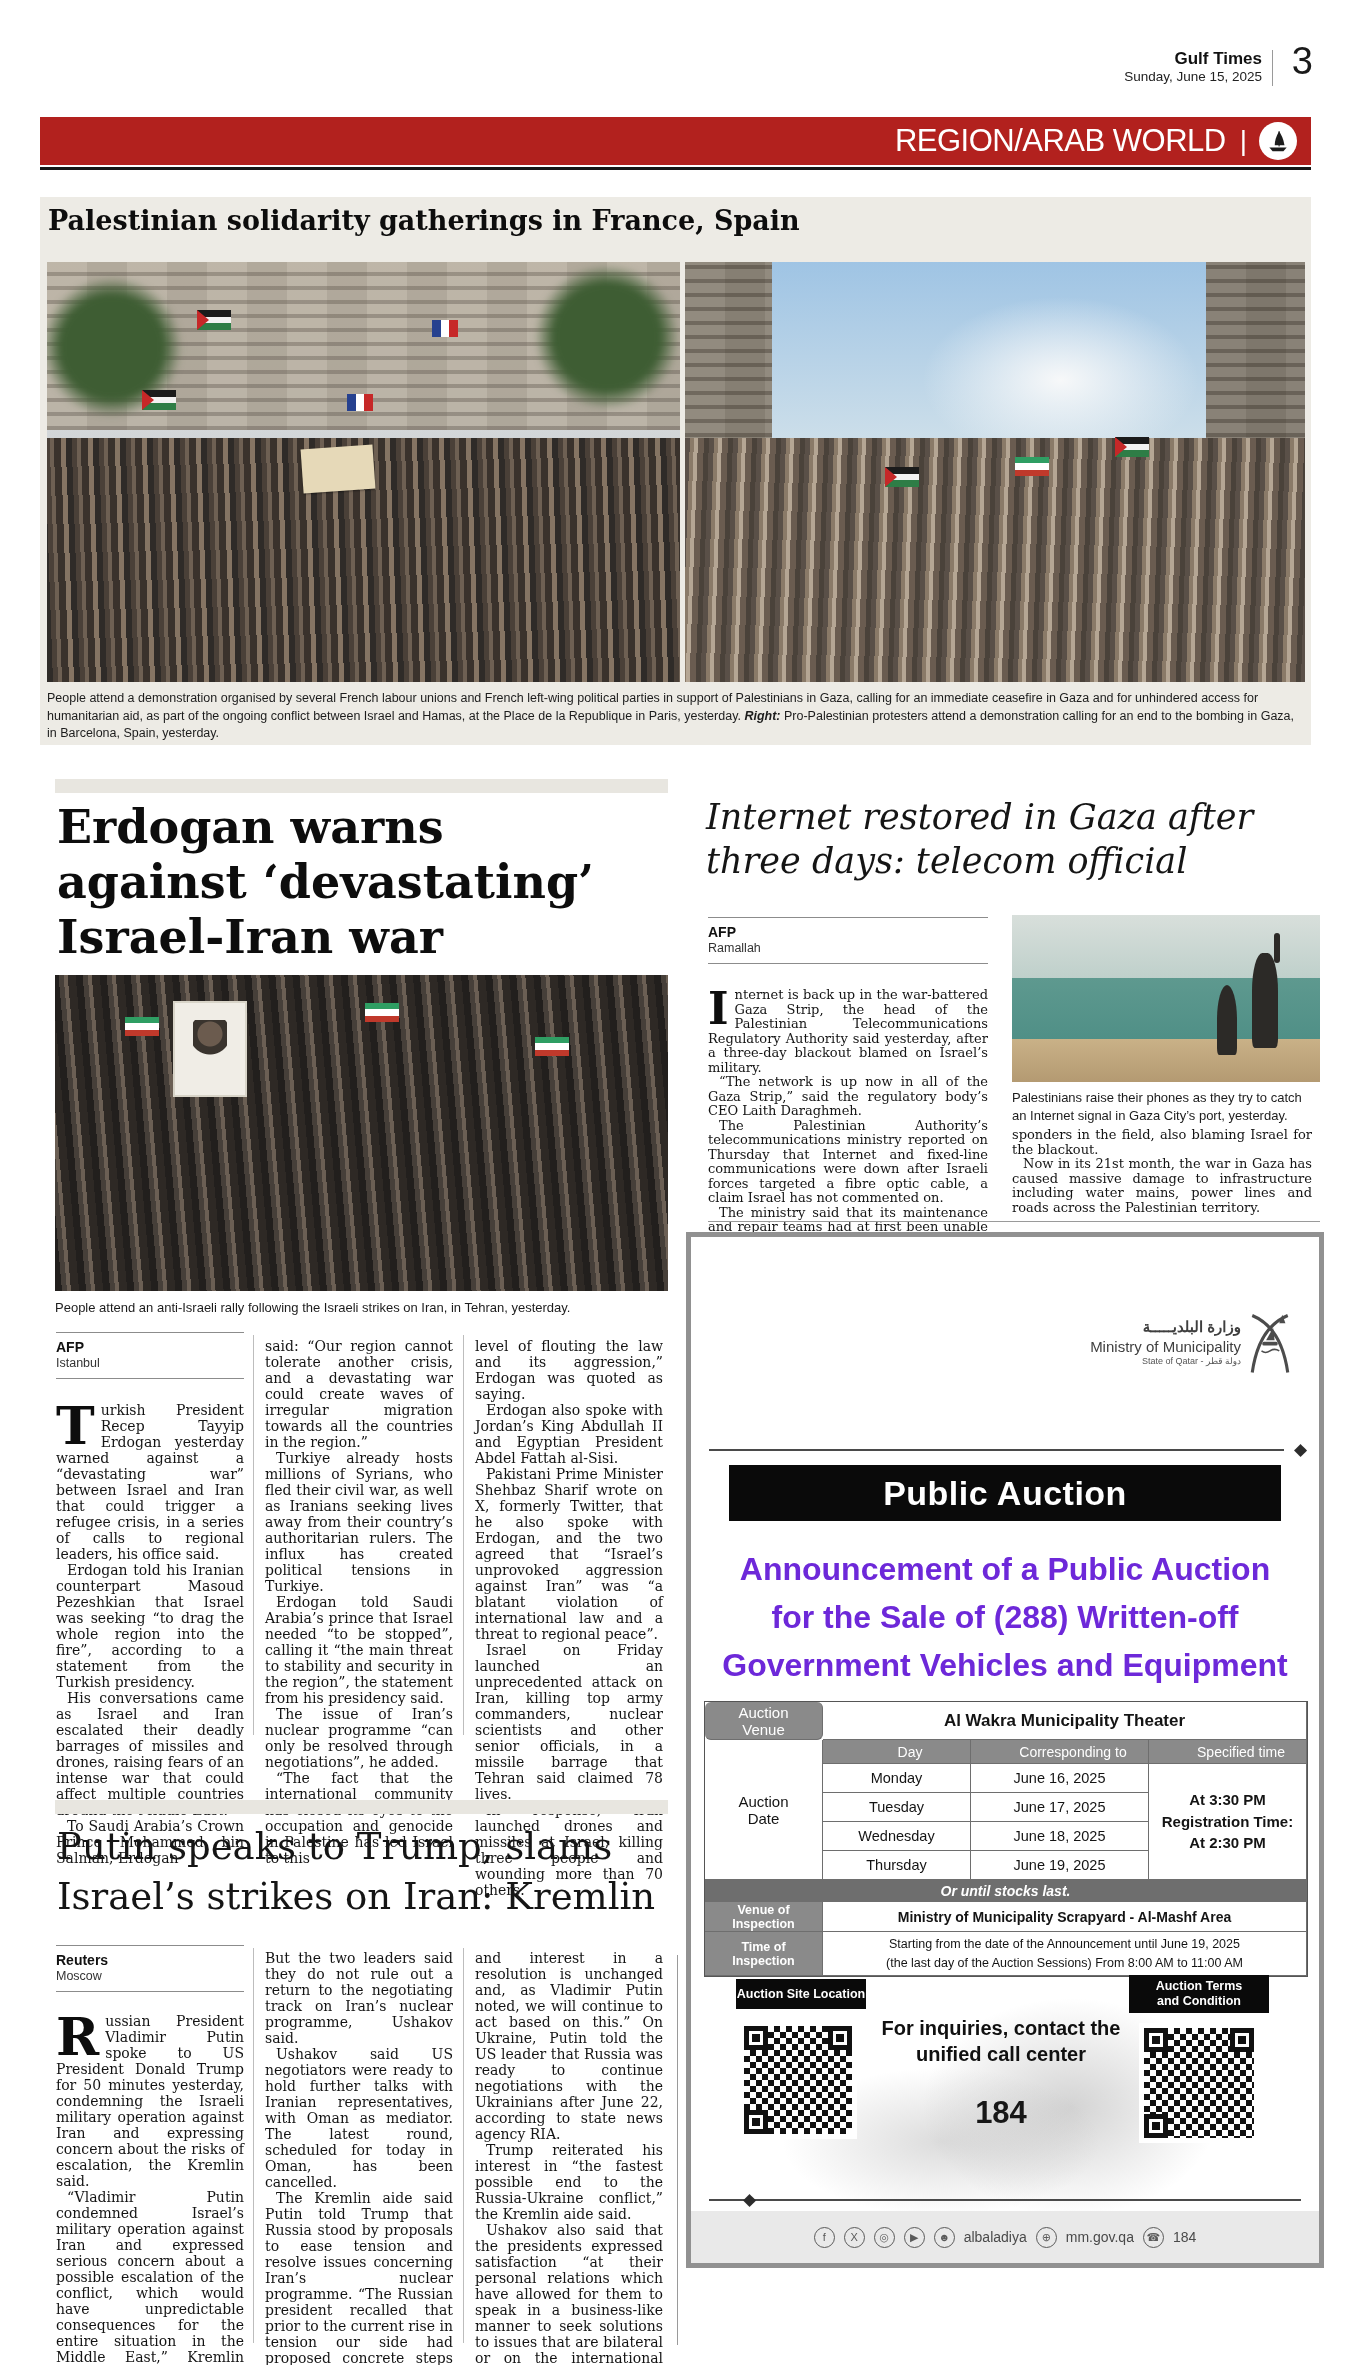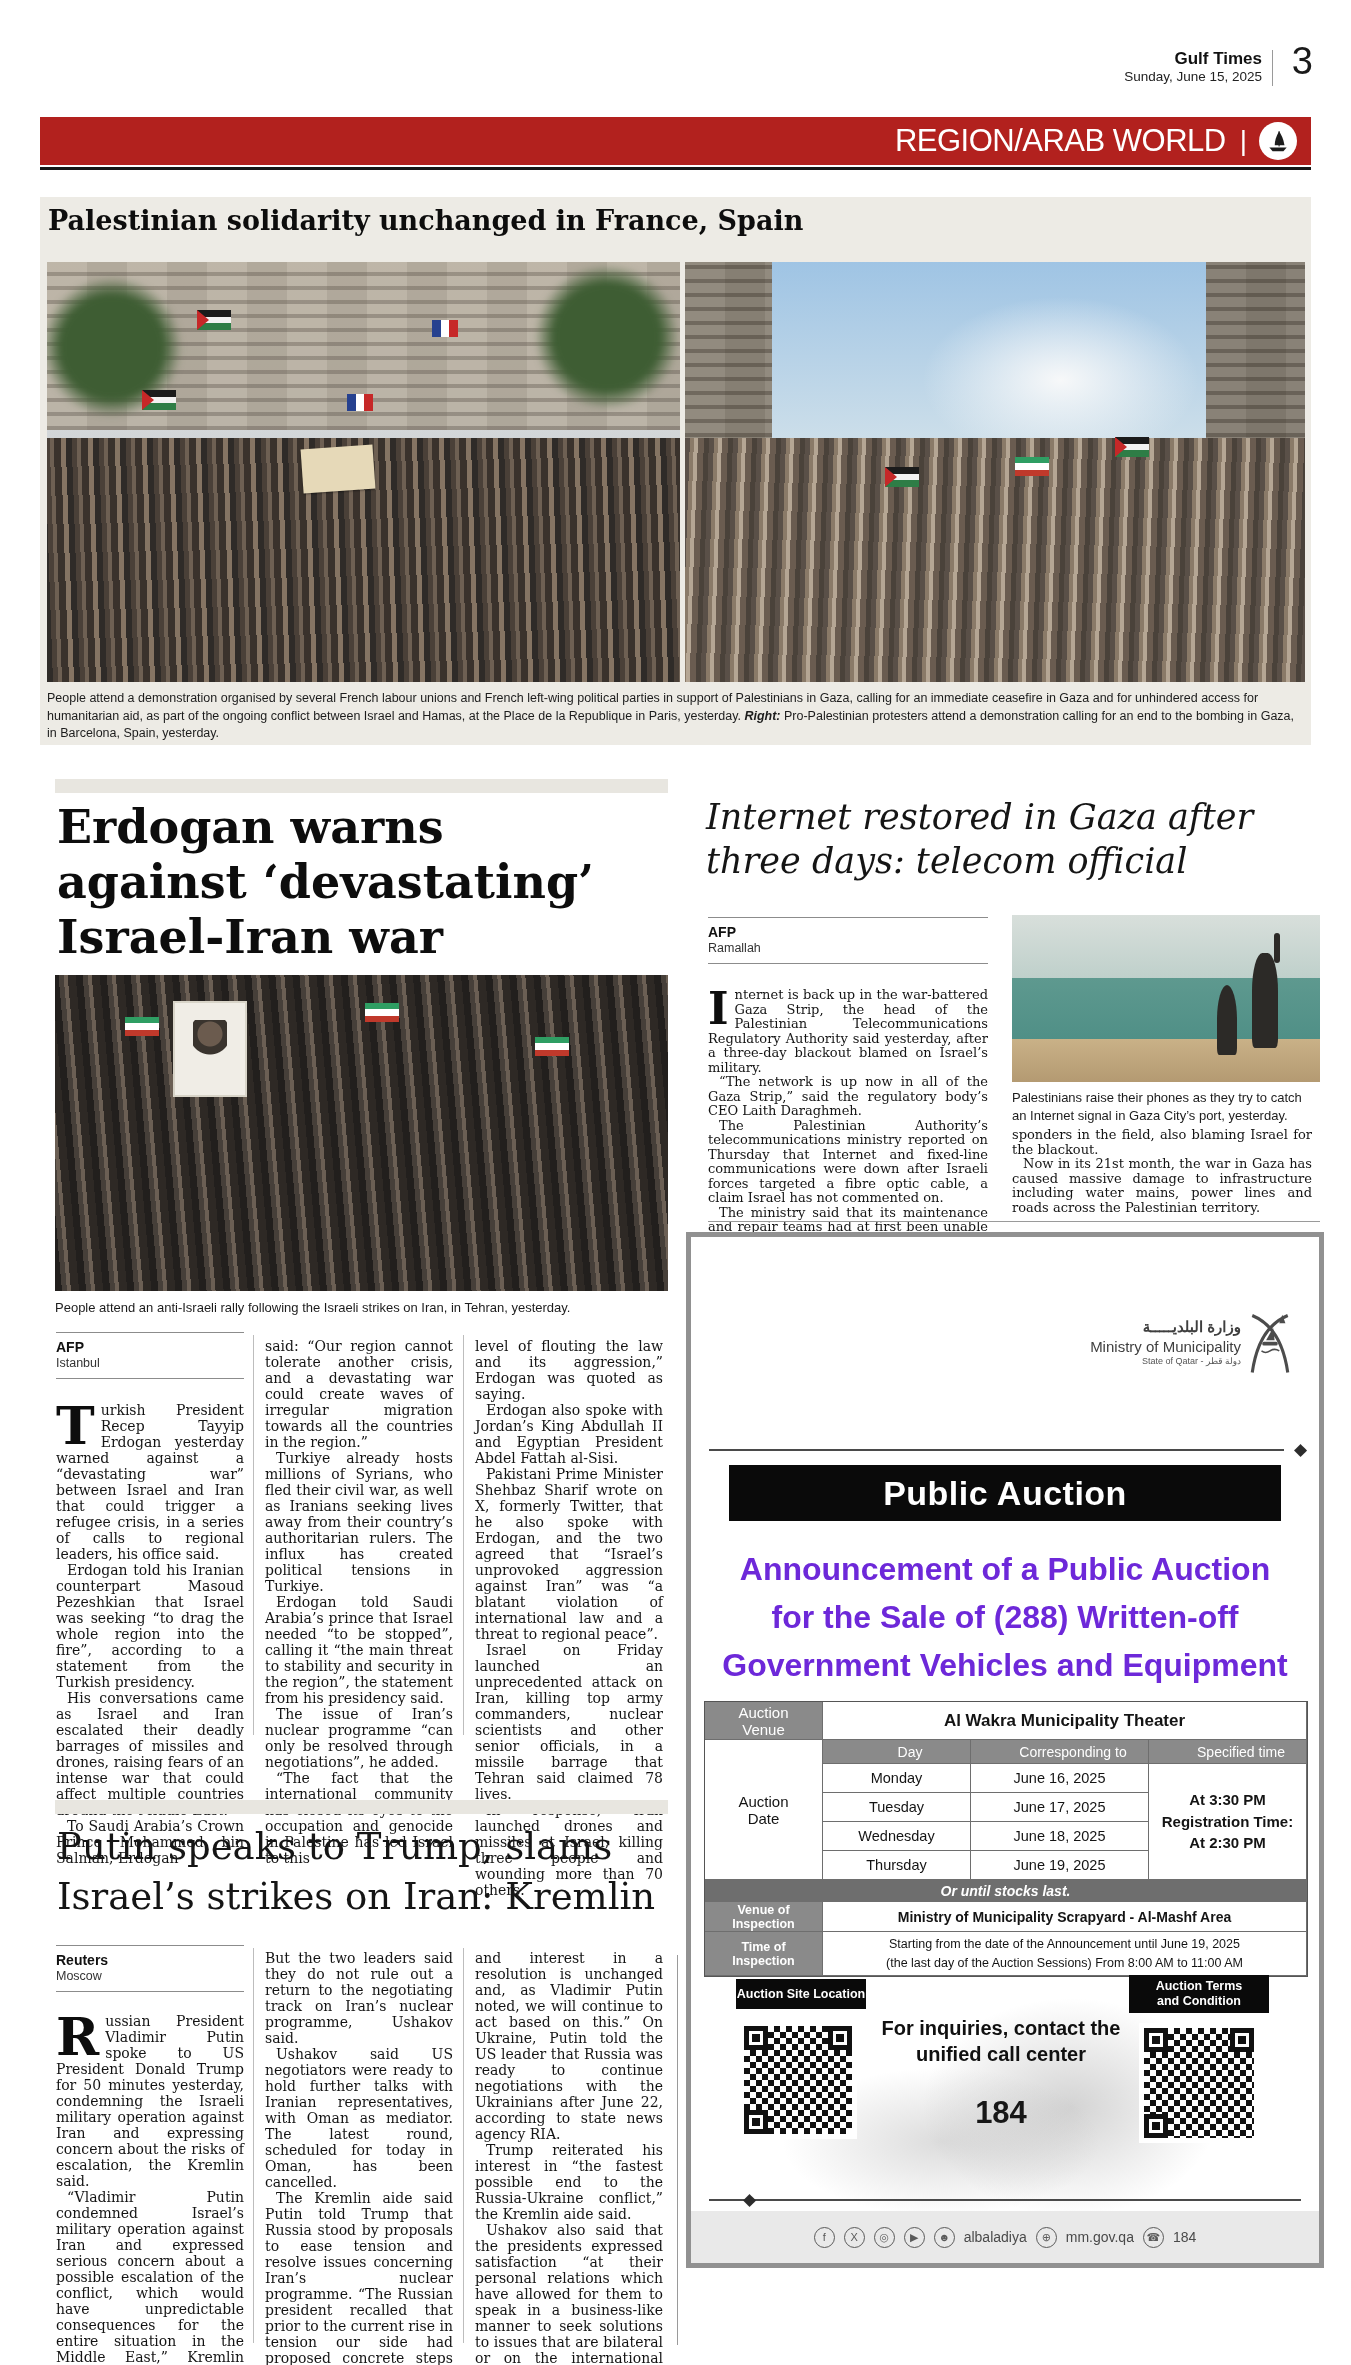--- a/index.html
+++ b/index.html
@@ -113,21 +113,21 @@
       <svg width="26" height="26" viewBox="0 0 24 24">
         <path d="M13 3 C10 8 9 12 9 16 L18 16 C17 10 15 6 13 3 Z" fill="#1c1c1c"></path>
         <rect x="12.5" y="3" width="1" height="14" fill="#1c1c1c"></rect>
         <path d="M4 18 L20 18 L17 21.5 L7 21.5 Z" fill="#1c1c1c"></path>
       </svg>
     </span>
   </div>
   <div class="banner-underline"></div>
 
   <div class="leadbox"></div>
-  <div class="leadhead">Palestinian solidarity unchanged in France, Spain</div>
+  <div class="leadhead">Palestinian solidarity gatherings in France, Spain</div>
 
   <div class="photo" style="left:47px;top:262px;width:633px;height:420px;">
     <div class="ph-sky" style="height:48%;background:linear-gradient(#e8e4dc,#cfd4d8);"></div>
     <div class="bld" style="left:0;top:0;width:100%;height:40%;opacity:.85;"></div>
     <div class="tree" style="left:-20px;top:10px;width:170px;height:150px;"></div>
     <div class="tree" style="left:470px;top:0;width:180px;height:150px;"></div>
     <div class="crowd" style="height:58%;"></div>
     <div class="flag f-ps" style="left:150px;top:48px;"></div>
     <div class="flag f-ps" style="left:95px;top:128px;"></div>
     <div class="flag f-fr" style="left:385px;top:58px;"></div>
@@ -288,21 +288,21 @@
       <span>Public Auction</span>
     </div>
 
     <div class="adtitle" style="left:24px;top:308px;width:580px;">
       <div>Announcement of a Public Auction</div>
       <div>for the Sale of (288) Written-off</div>
       <div>Government Vehicles and Equipment</div>
     </div>
 
     <div class="adtable" style="left:13px;top:464px;">
-      <div class="cell gray" style="grid-column:1;grid-row:1;font-size:15px;padding:12px 14px;">
+      <div class="cell gray" style="grid-column:1;grid-row:1;font-size:15px;padding:12px 14px;border-radius:6px;">
         <span>Auction Venue</span>
       </div>
       <div class="cell" style="grid-column:2/5;grid-row:1;font-weight:bold;font-size:17px;">
         <span>Al Wakra Municipality Theater</span>
       </div>
 
       <div class="cell" style="grid-column:1;grid-row:2/7;font-size:15px;padding:0 22px;">
         <span>Auction Date</span>
       </div>
       <div class="cell gray" style="grid-column:2;grid-row:2;font-size:14px;">

